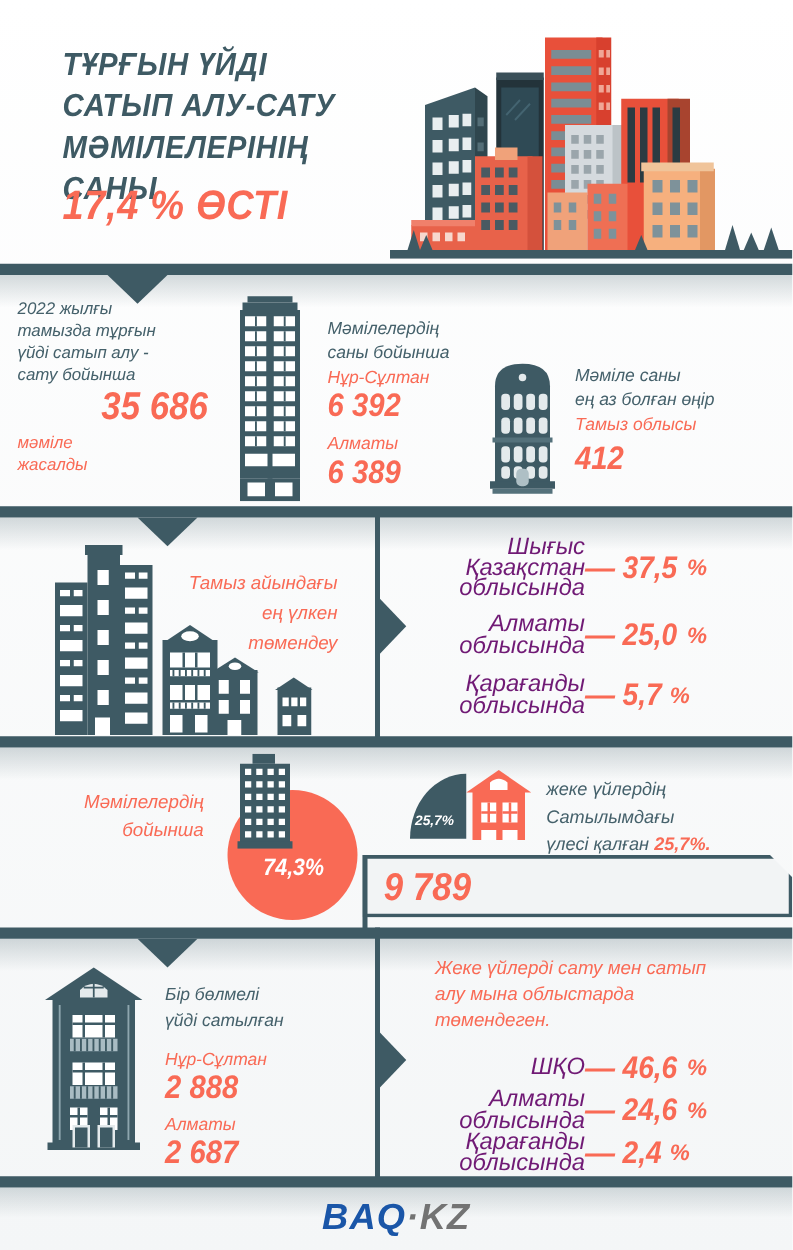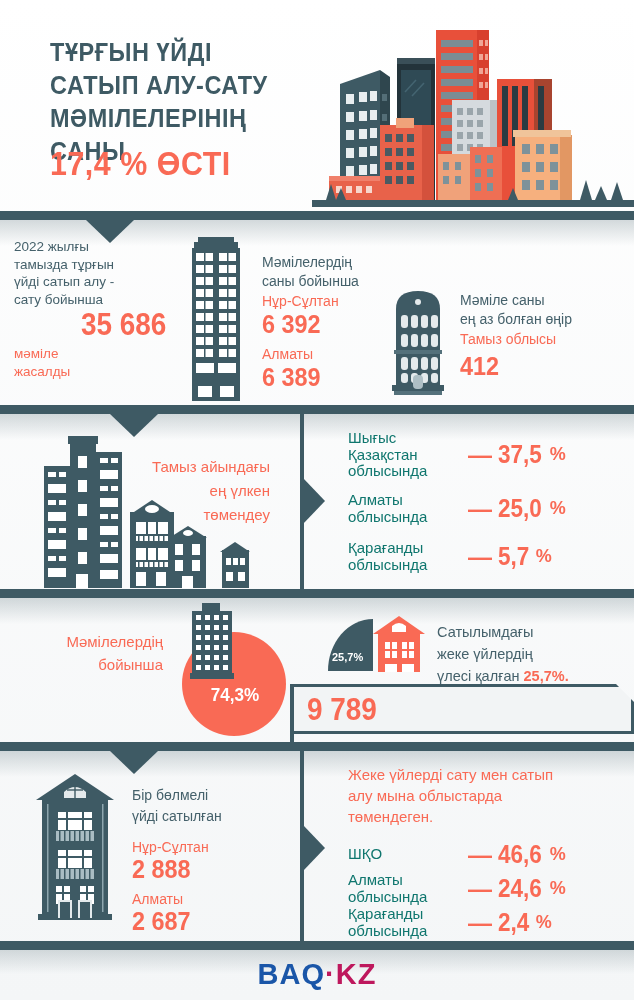--- a/index.html
+++ b/index.html
@@ -2,21 +2,21 @@
 <html><head>
 <meta charset="utf-8">
 <style>
   * { margin:0; padding:0; box-sizing:border-box; }
   html,body { background:#ffffff; }
   body {
     width:634px; height:1000px; position:relative; overflow:hidden;
     font-family:"Liberation Sans", sans-serif;
     background:linear-gradient(180deg,#ffffff 0%,#f4f6f7 100%);
   }
-  .page { position:absolute; inset:0; }
+  .page { position:absolute; inset:0;font-style:italic; }
 
   
   .band {
     position:absolute; left:0; width:634px; height:9px;
     background:#3e5a64;
   }
   .band.sh::after{
     content:""; position:absolute; left:0; top:9px; width:634px; height:26px;
     background:linear-gradient(180deg,rgba(62,90,100,.22) 0%,rgba(62,90,100,0) 100%);
   }
@@ -55,21 +55,21 @@
   .big {
     font-weight:700; letter-spacing:0px;
     font-family:"Liberation Sans Narrow","Liberation Sans",sans-serif;
     transform:scaleX(.9); transform-origin:left center; display:inline-block;
   }
   .num32 { font-size:31px; line-height:33px; }
   .num26 { font-size:26px; line-height:29px; }
 
   
   .pct-row { position:absolute; display:flex; align-items:center; }
-  .pct-row .nm { font-size:15px; line-height:16.5px; color:#0f766e; width:120px; }
+  .pct-row .nm { font-size:19px; line-height:16.5px; color:#701a75; width:120px;text-align:right; }
   .pct-row .dash { color:#f96a55; font-size:24px; font-weight:700; margin:0 6px 0 0; }
   .pct-row .val {
     color:#f96a55; font-size:25px; font-weight:700;
     font-family:"Liberation Sans Narrow","Liberation Sans",sans-serif;
     transform:scaleX(.9); transform-origin:left center; display:inline-block;
   }
   .pct-row .pctsym { color:#f96a55; font-size:18px; font-weight:700; margin-left:3px; }
 
   
   .callout {
@@ -95,21 +95,21 @@
     position:absolute; color:#ffffff; font-weight:700; font-size:11px;
     font-family:"Liberation Sans Narrow","Liberation Sans",sans-serif;
   }
 
   
   .logo {
     position:absolute; left:0; width:634px; text-align:center;
     font-size:29px; font-weight:700; letter-spacing:1px;
   }
   .logo .a { color:#1a56a8; }
-  .logo .b { color:#be185d; }
+  .logo .b { color:#737373; }
 
   svg { display:block; }
 </style>
 </head>
 <body>
 
 <div class="page">
 
   <div>
     <div class="hdr-title">
@@ -599,22 +599,22 @@
         <g fill="#f96a55">
           <rect x="17" y="26" width="2" height="16"></rect>
             <rect x="12" y="33" width="12" height="2"></rect>
           <rect x="34" y="26" width="2" height="16"></rect>
             <rect x="29" y="33" width="12" height="2"></rect>
         </g>
       </svg>
     </div>
 
     <div style="position:absolute;left:437px;top:621px;width:190px;font-size:14.5px;line-height:22px;" class="t-dark">
+      <div>жеке үйлердің</div>
       <div>Сатылымдағы</div>
-      <div>жеке үйлердің</div>
       <div>
         <span>үлесі қалған </span><b class="t-coral">25,7%.</b>
       </div>
     </div>
 
     <div class="callout" style="left:290px; top:684px; width:344px; height:50px;">
       <span class="big num32 t-coral" style="margin-left:14px;">9 789</span>
     </div>
     <div class="vline" style="left:290px; top:684px; height:62px;"></div>
   </div>

